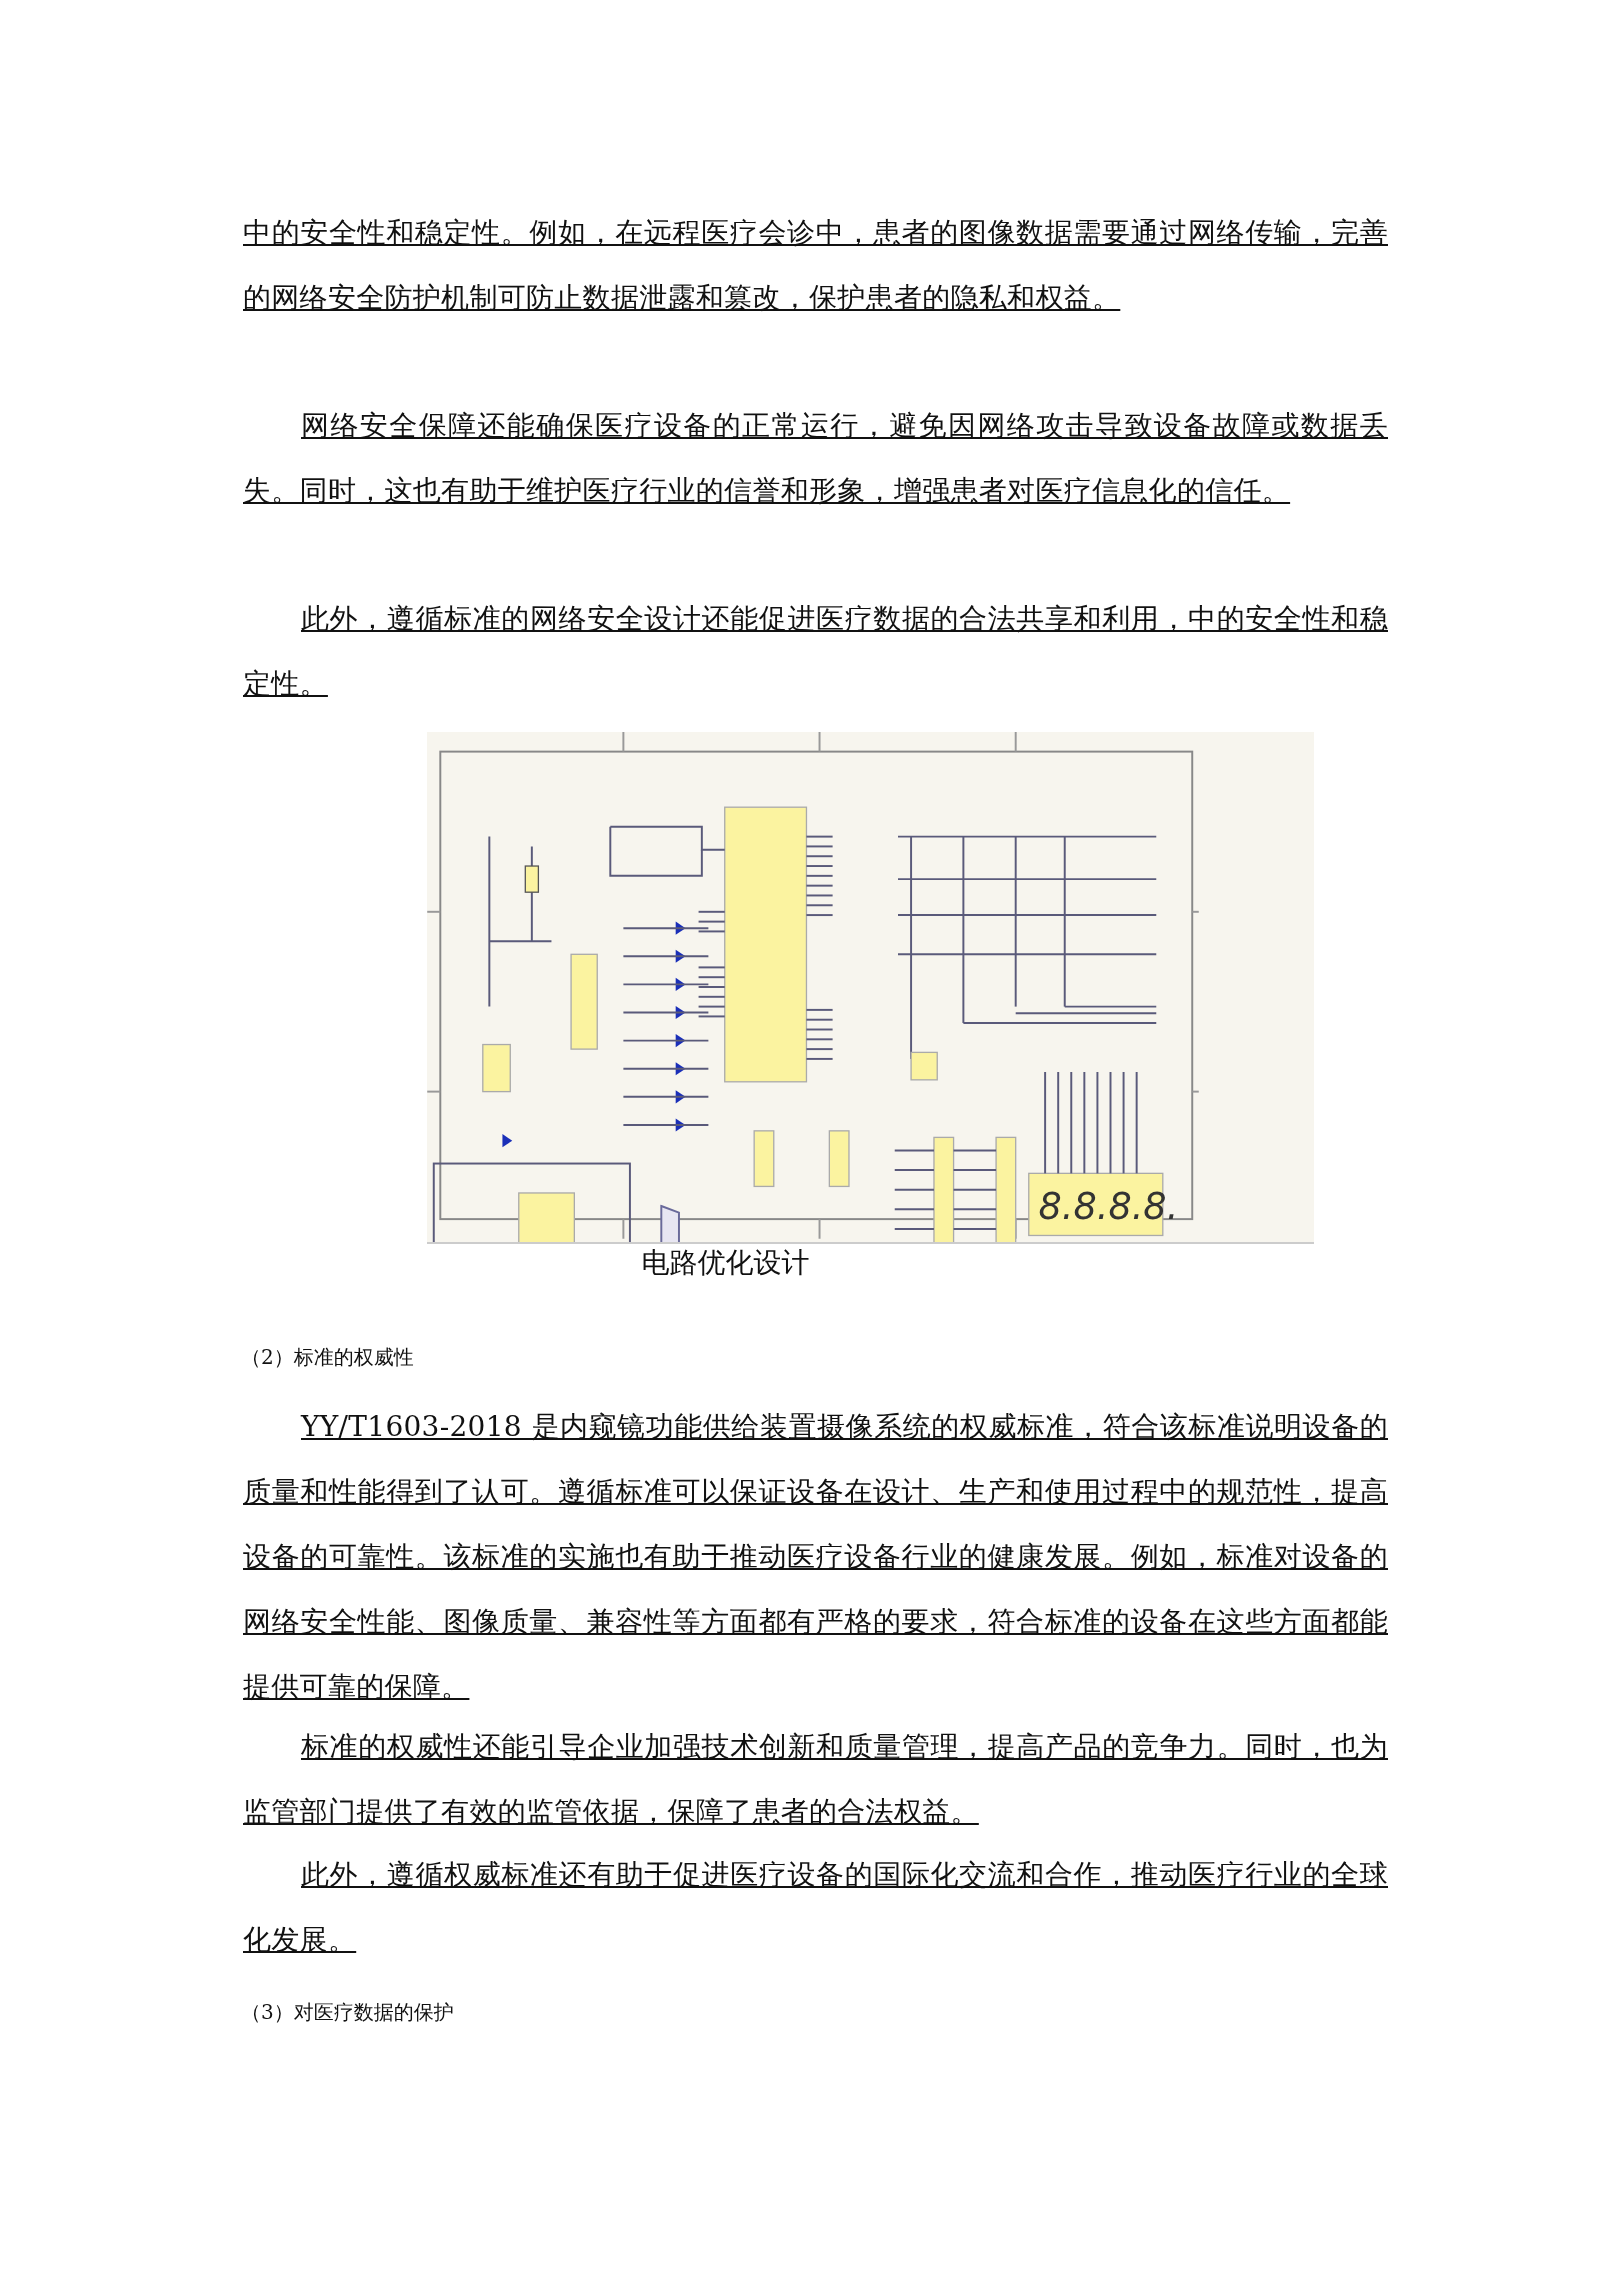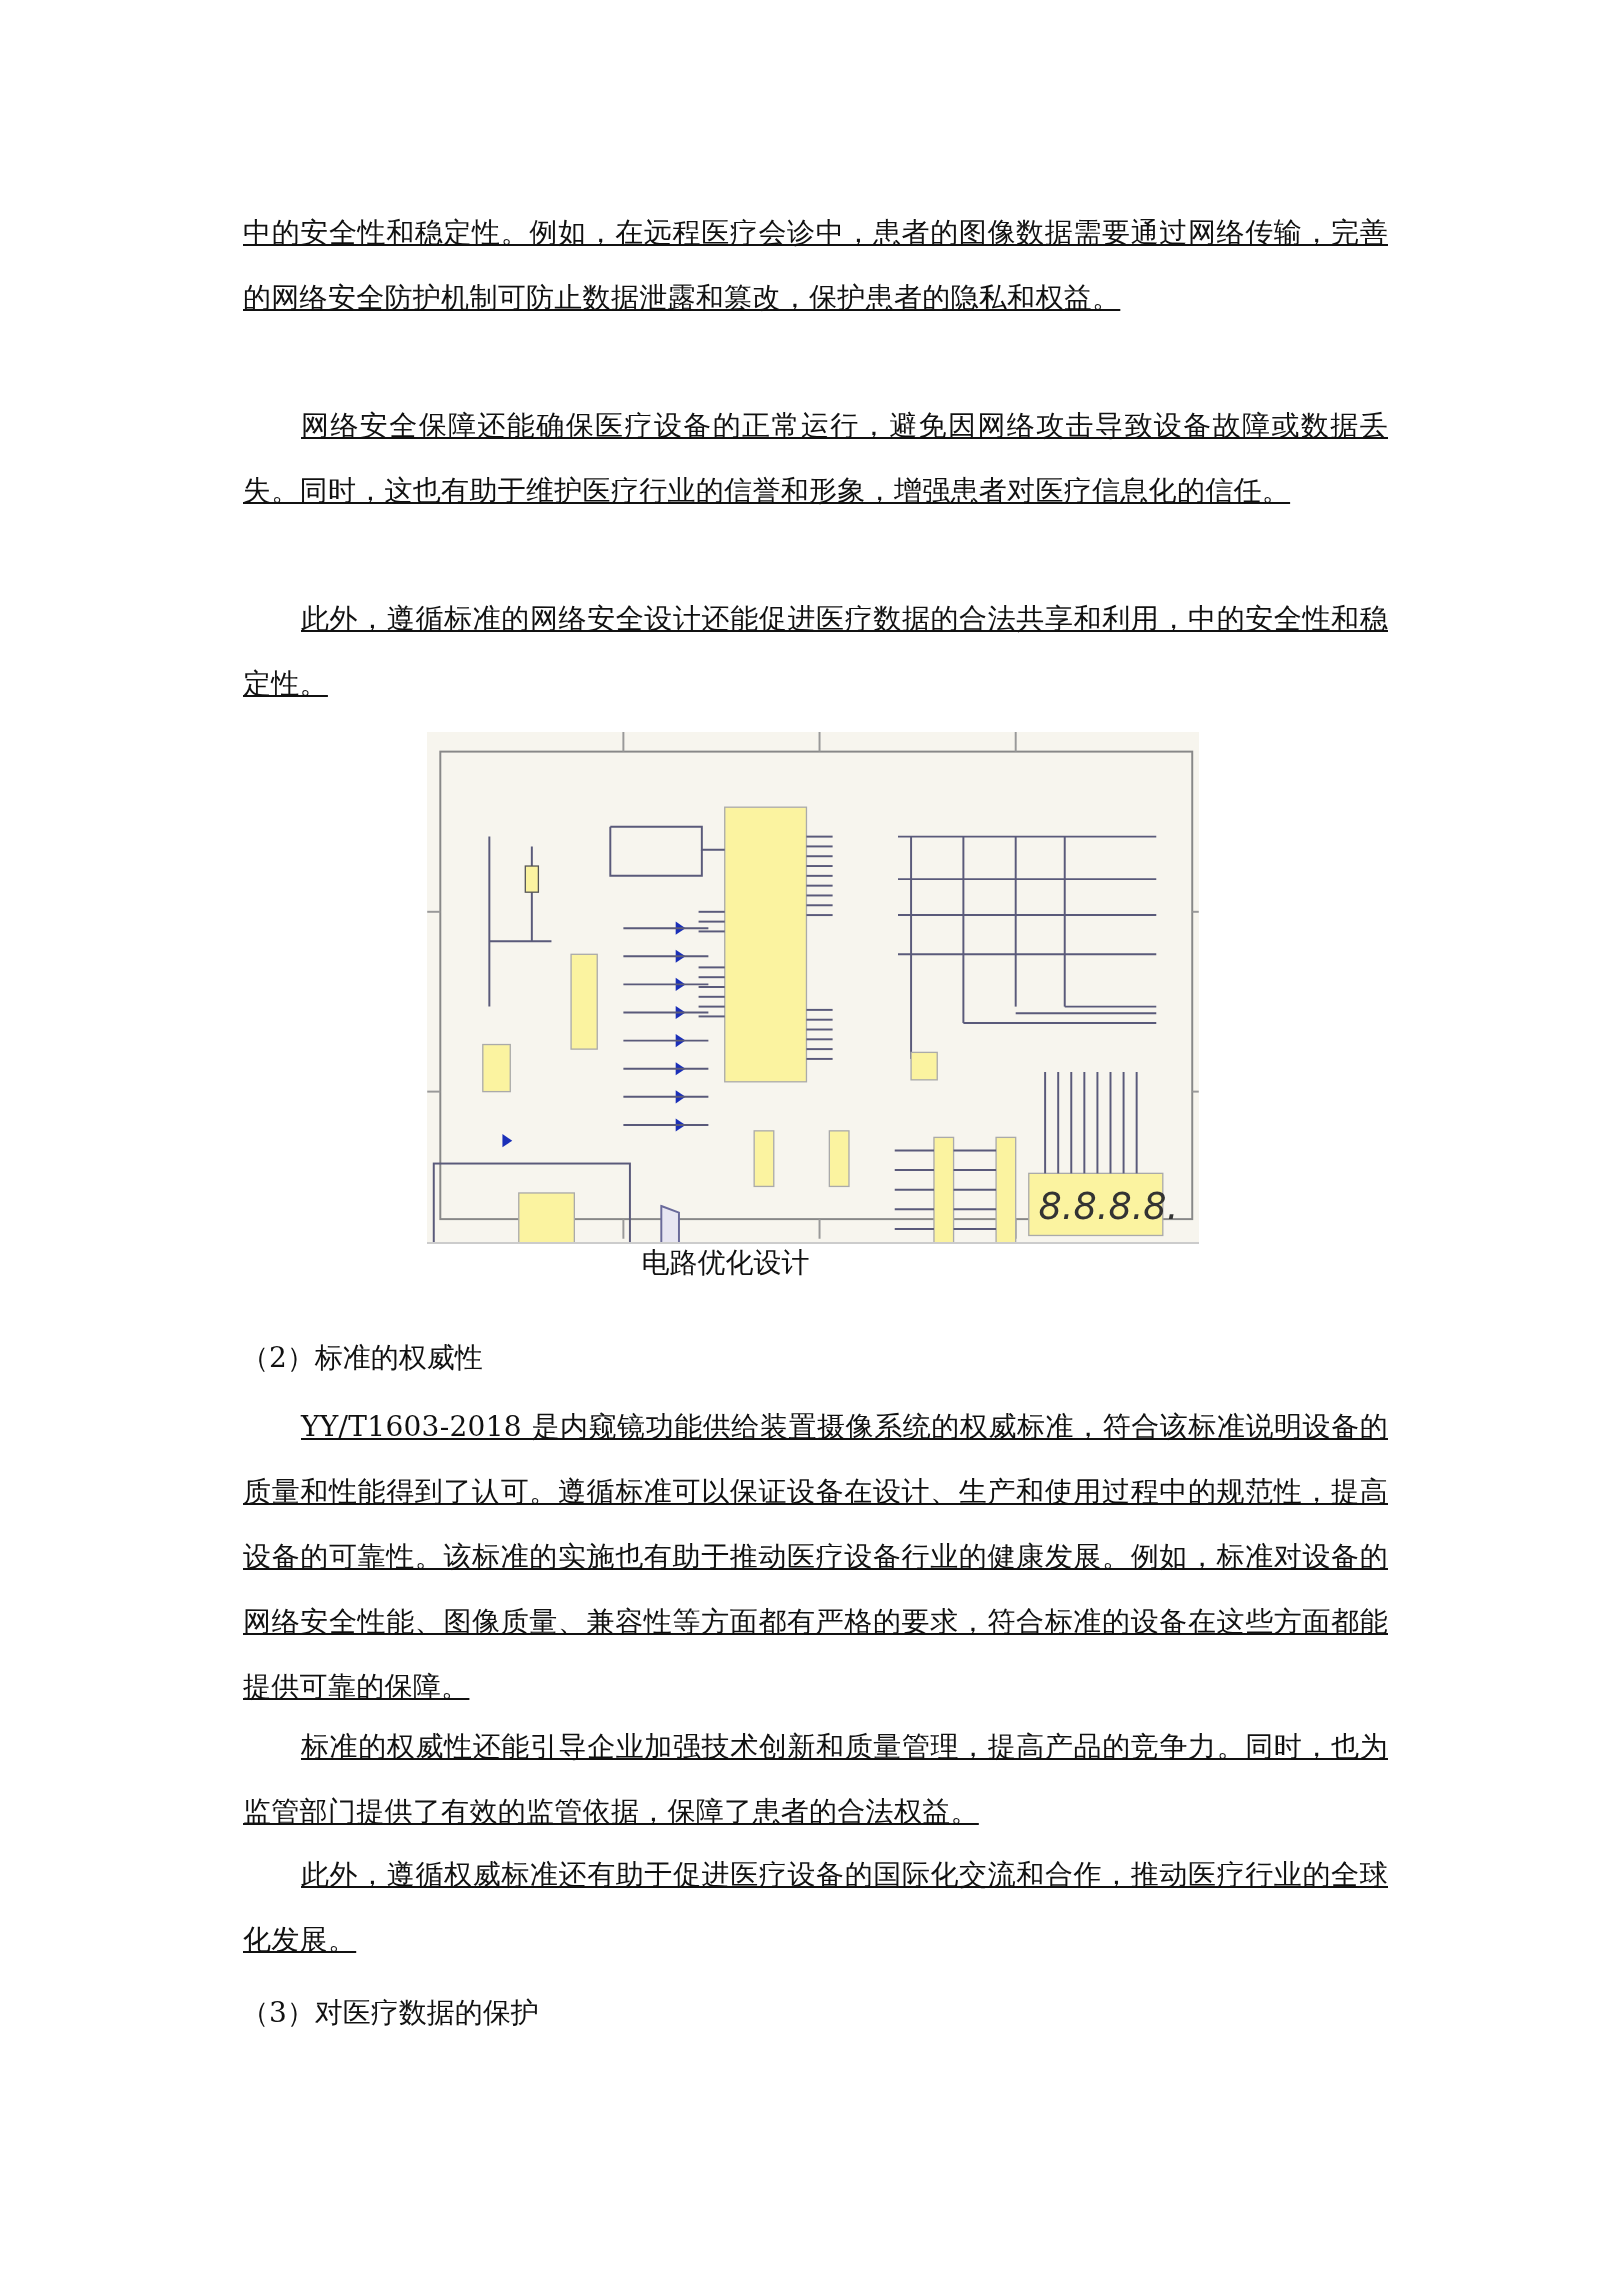--- a/index.html
+++ b/index.html
@@ -1,22 +1,22 @@
 <!DOCTYPE html>
 <html style="font-size:10.5px"><head>
 <meta charset="utf-8">
 <style>
   html, body { margin:0; padding:0; background:#ffffff; }
   body { width:1623px; height:2295px; position:relative; overflow:hidden;
          font-family: "DejaVu Serif", "Liberation Serif", serif; color:#111; }
   .para { position:absolute; left:243px; width:1145px; font-size:28px; line-height:65px;
           text-align:justify; text-justify:inter-character; letter-spacing:0.3px; margin:0;text-decoration:underline; }
   .indent { text-indent:58px; }
-  .heading { position:absolute; left:241px; font-size:28px; line-height:39px; margin:0; }
-  .figure { position:absolute; left:427px; top:732px; width:772px; height:510px;
+  .heading { position:absolute; left:241px; font-size:20px; line-height:39px; margin:0; }
+  .figure { position:absolute; left:427px; top:732px; width:887px; height:510px;
             background:#f7f5ee; border-bottom:2px solid #ccc; }
   .caption { position:absolute; left:0; width:1451px; top:1243px; text-align:center;
              font-size:28px; line-height:39px; margin:0; }
   svg text { font-family:"DejaVu Sans", sans-serif; }
 </style>
 </head>
 <body>
 
 <p class="para" style="top:200px;">中的安全性和稳定性。例如，在远程医疗会诊中，患者的图像数据需要通过网络传输，完善的网络安全防护机制可防止数据泄露和篡改，保护患者的隐私和权益。</p>
 <p class="para indent" style="top:393px;">网络安全保障还能确保医疗设备的正常运行，避免因网络攻击导致设备故障或数据丢失。同时，这也有助于维护医疗行业的信誉和形象，增强患者对医疗信息化的信任。</p>

